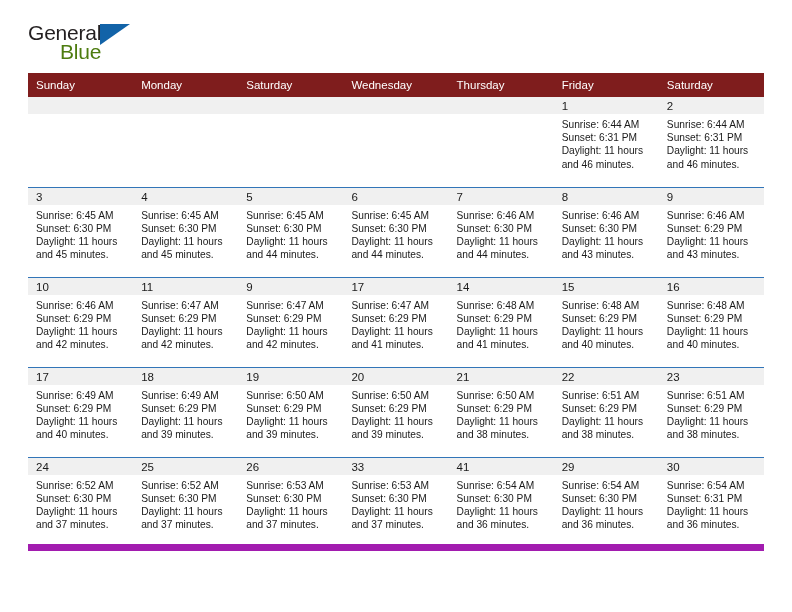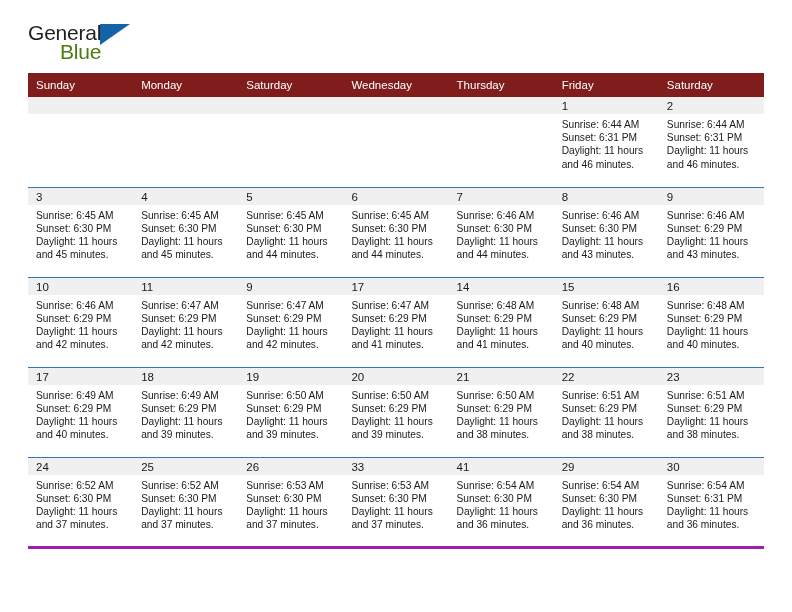--- a/index.html
+++ b/index.html
@@ -107,21 +107,21 @@
     padding: 0;
     border-top: 1px solid #3275b8;
     height: 90px;
     box-sizing: border-box;
     background: #ffffff;
   }
   .calendar tr.week:first-child td {
     border-top: none;
   }
   .calendar tr.week.last td {
-    border-bottom: 3px solid #a21caf;
+    border-bottom: 7px solid #a21caf;
     margin-left: 44px;
   }
 
   .daynum {
     background: #f0f0f0;
     font-size: 11.5px;
     color: #1a1a1a;
     padding: 3px 0 3px 8px;
     height: 17px;
     box-sizing: border-box;

